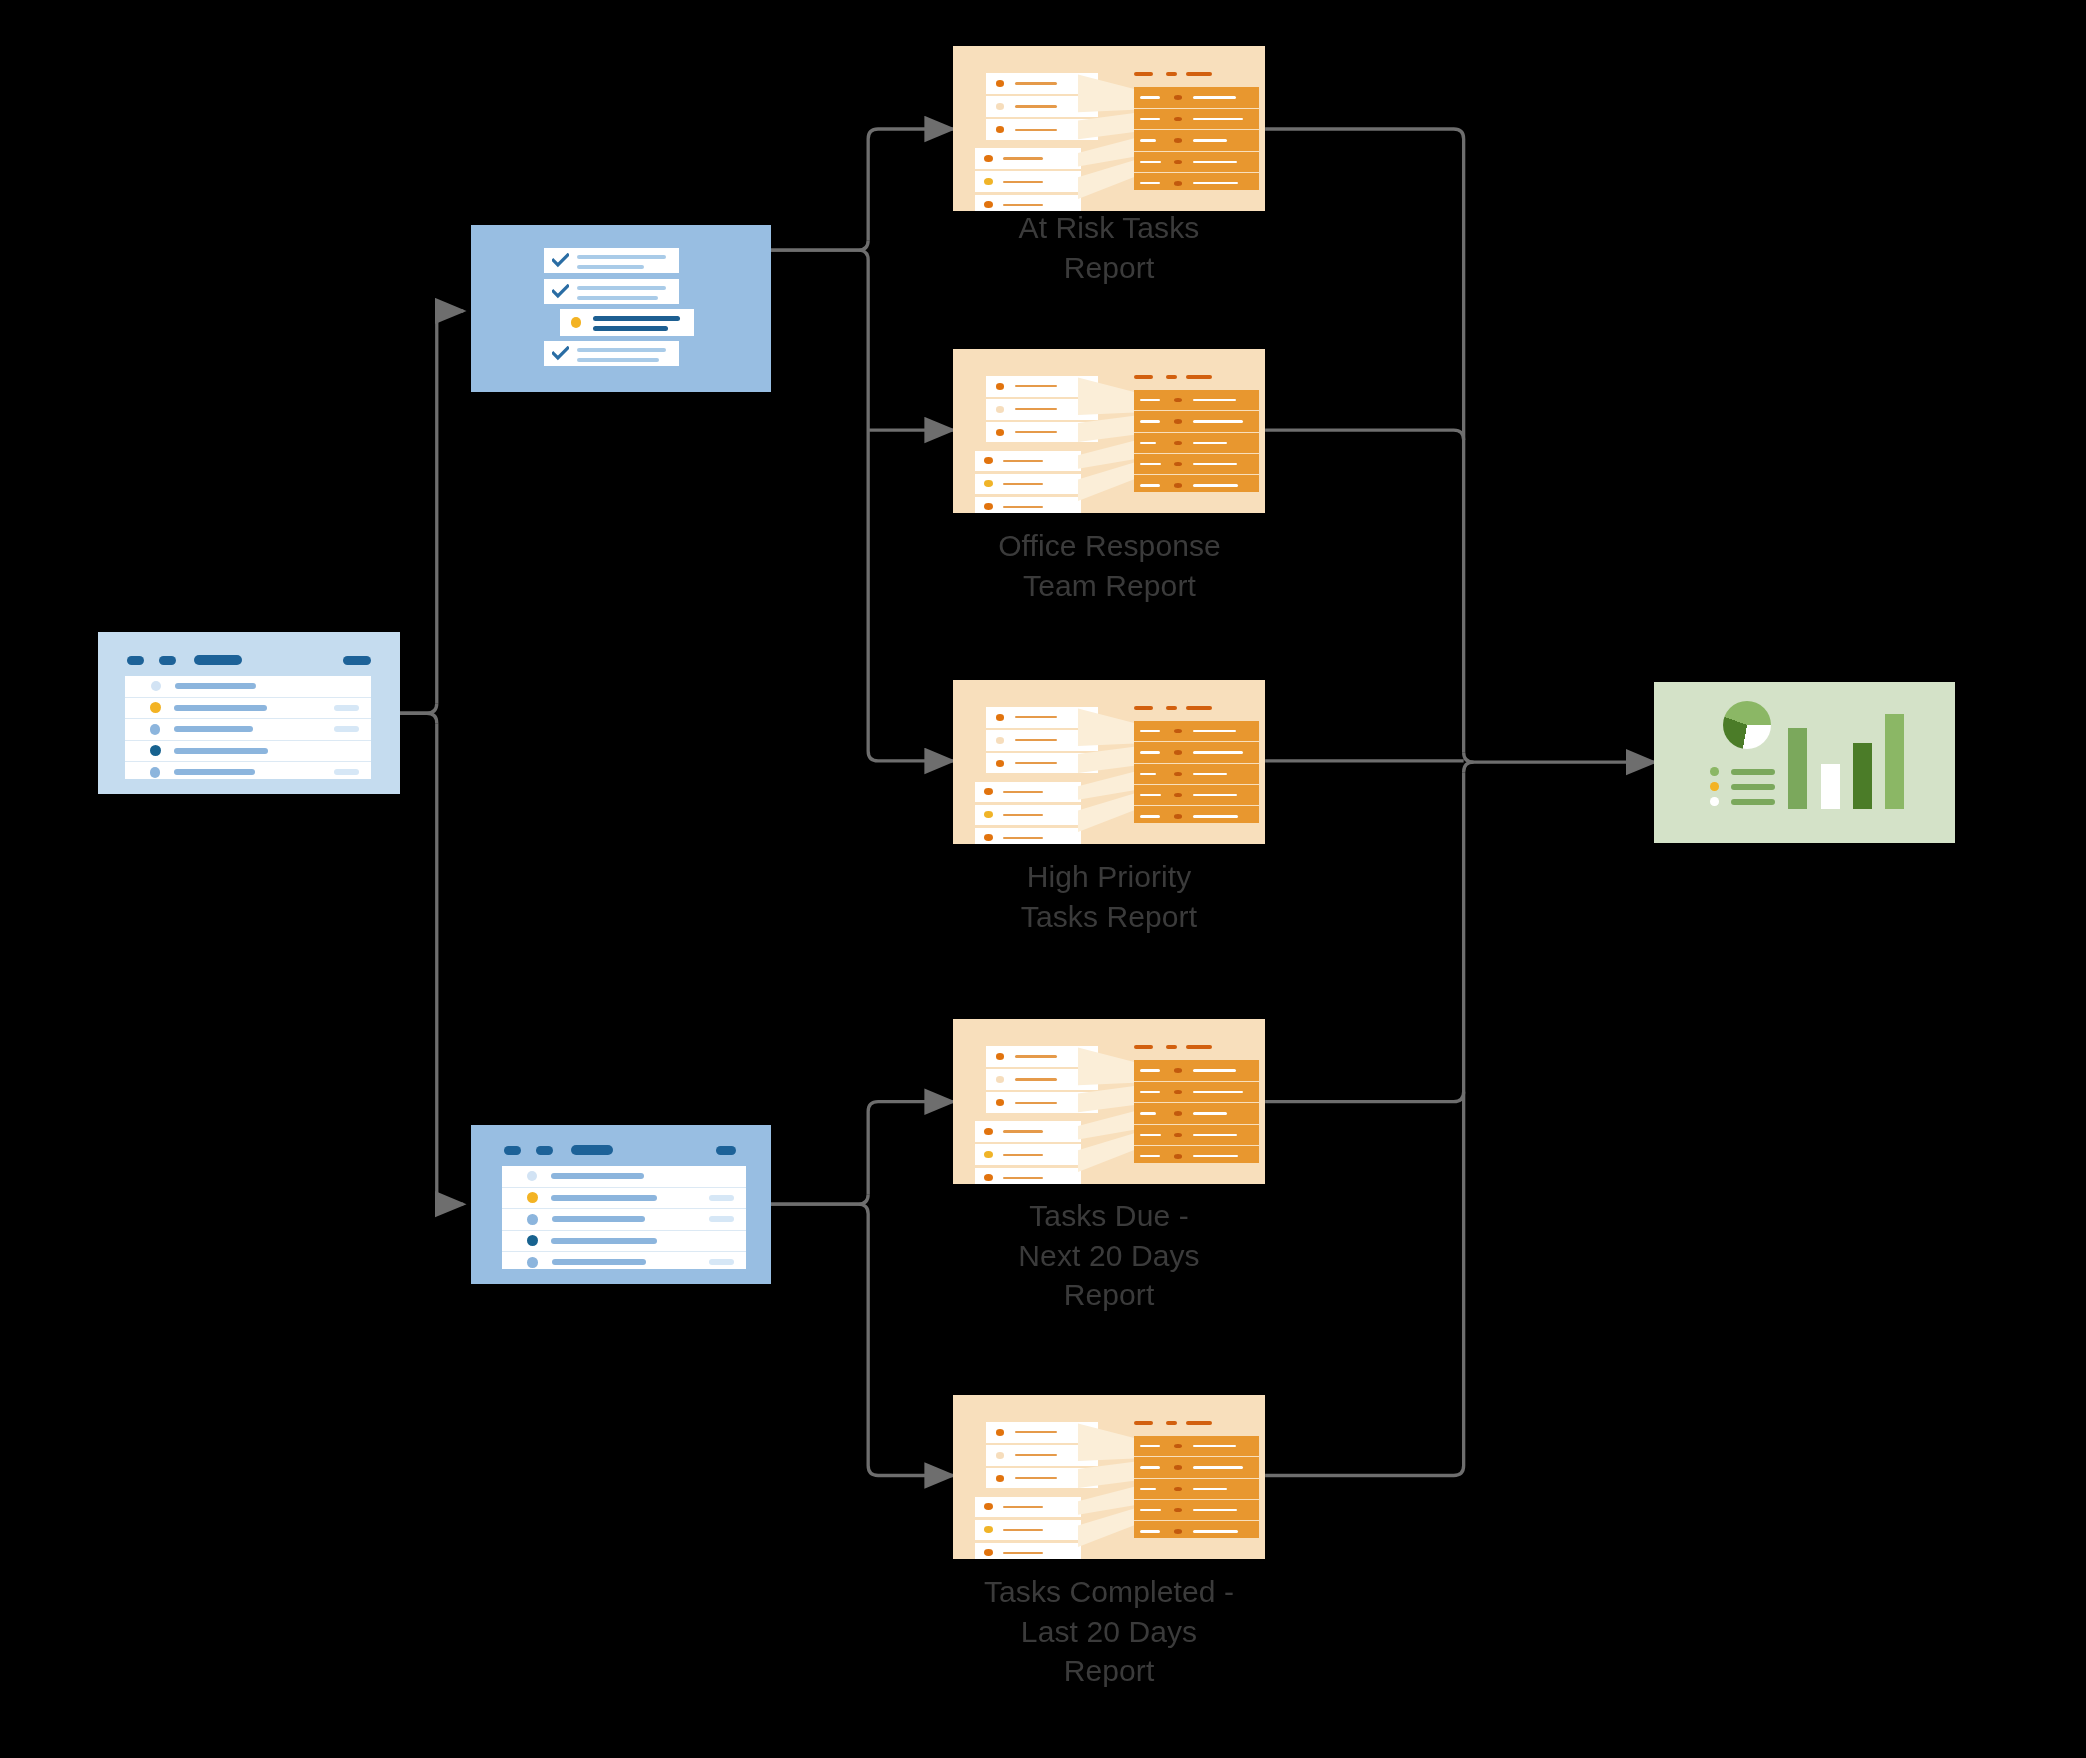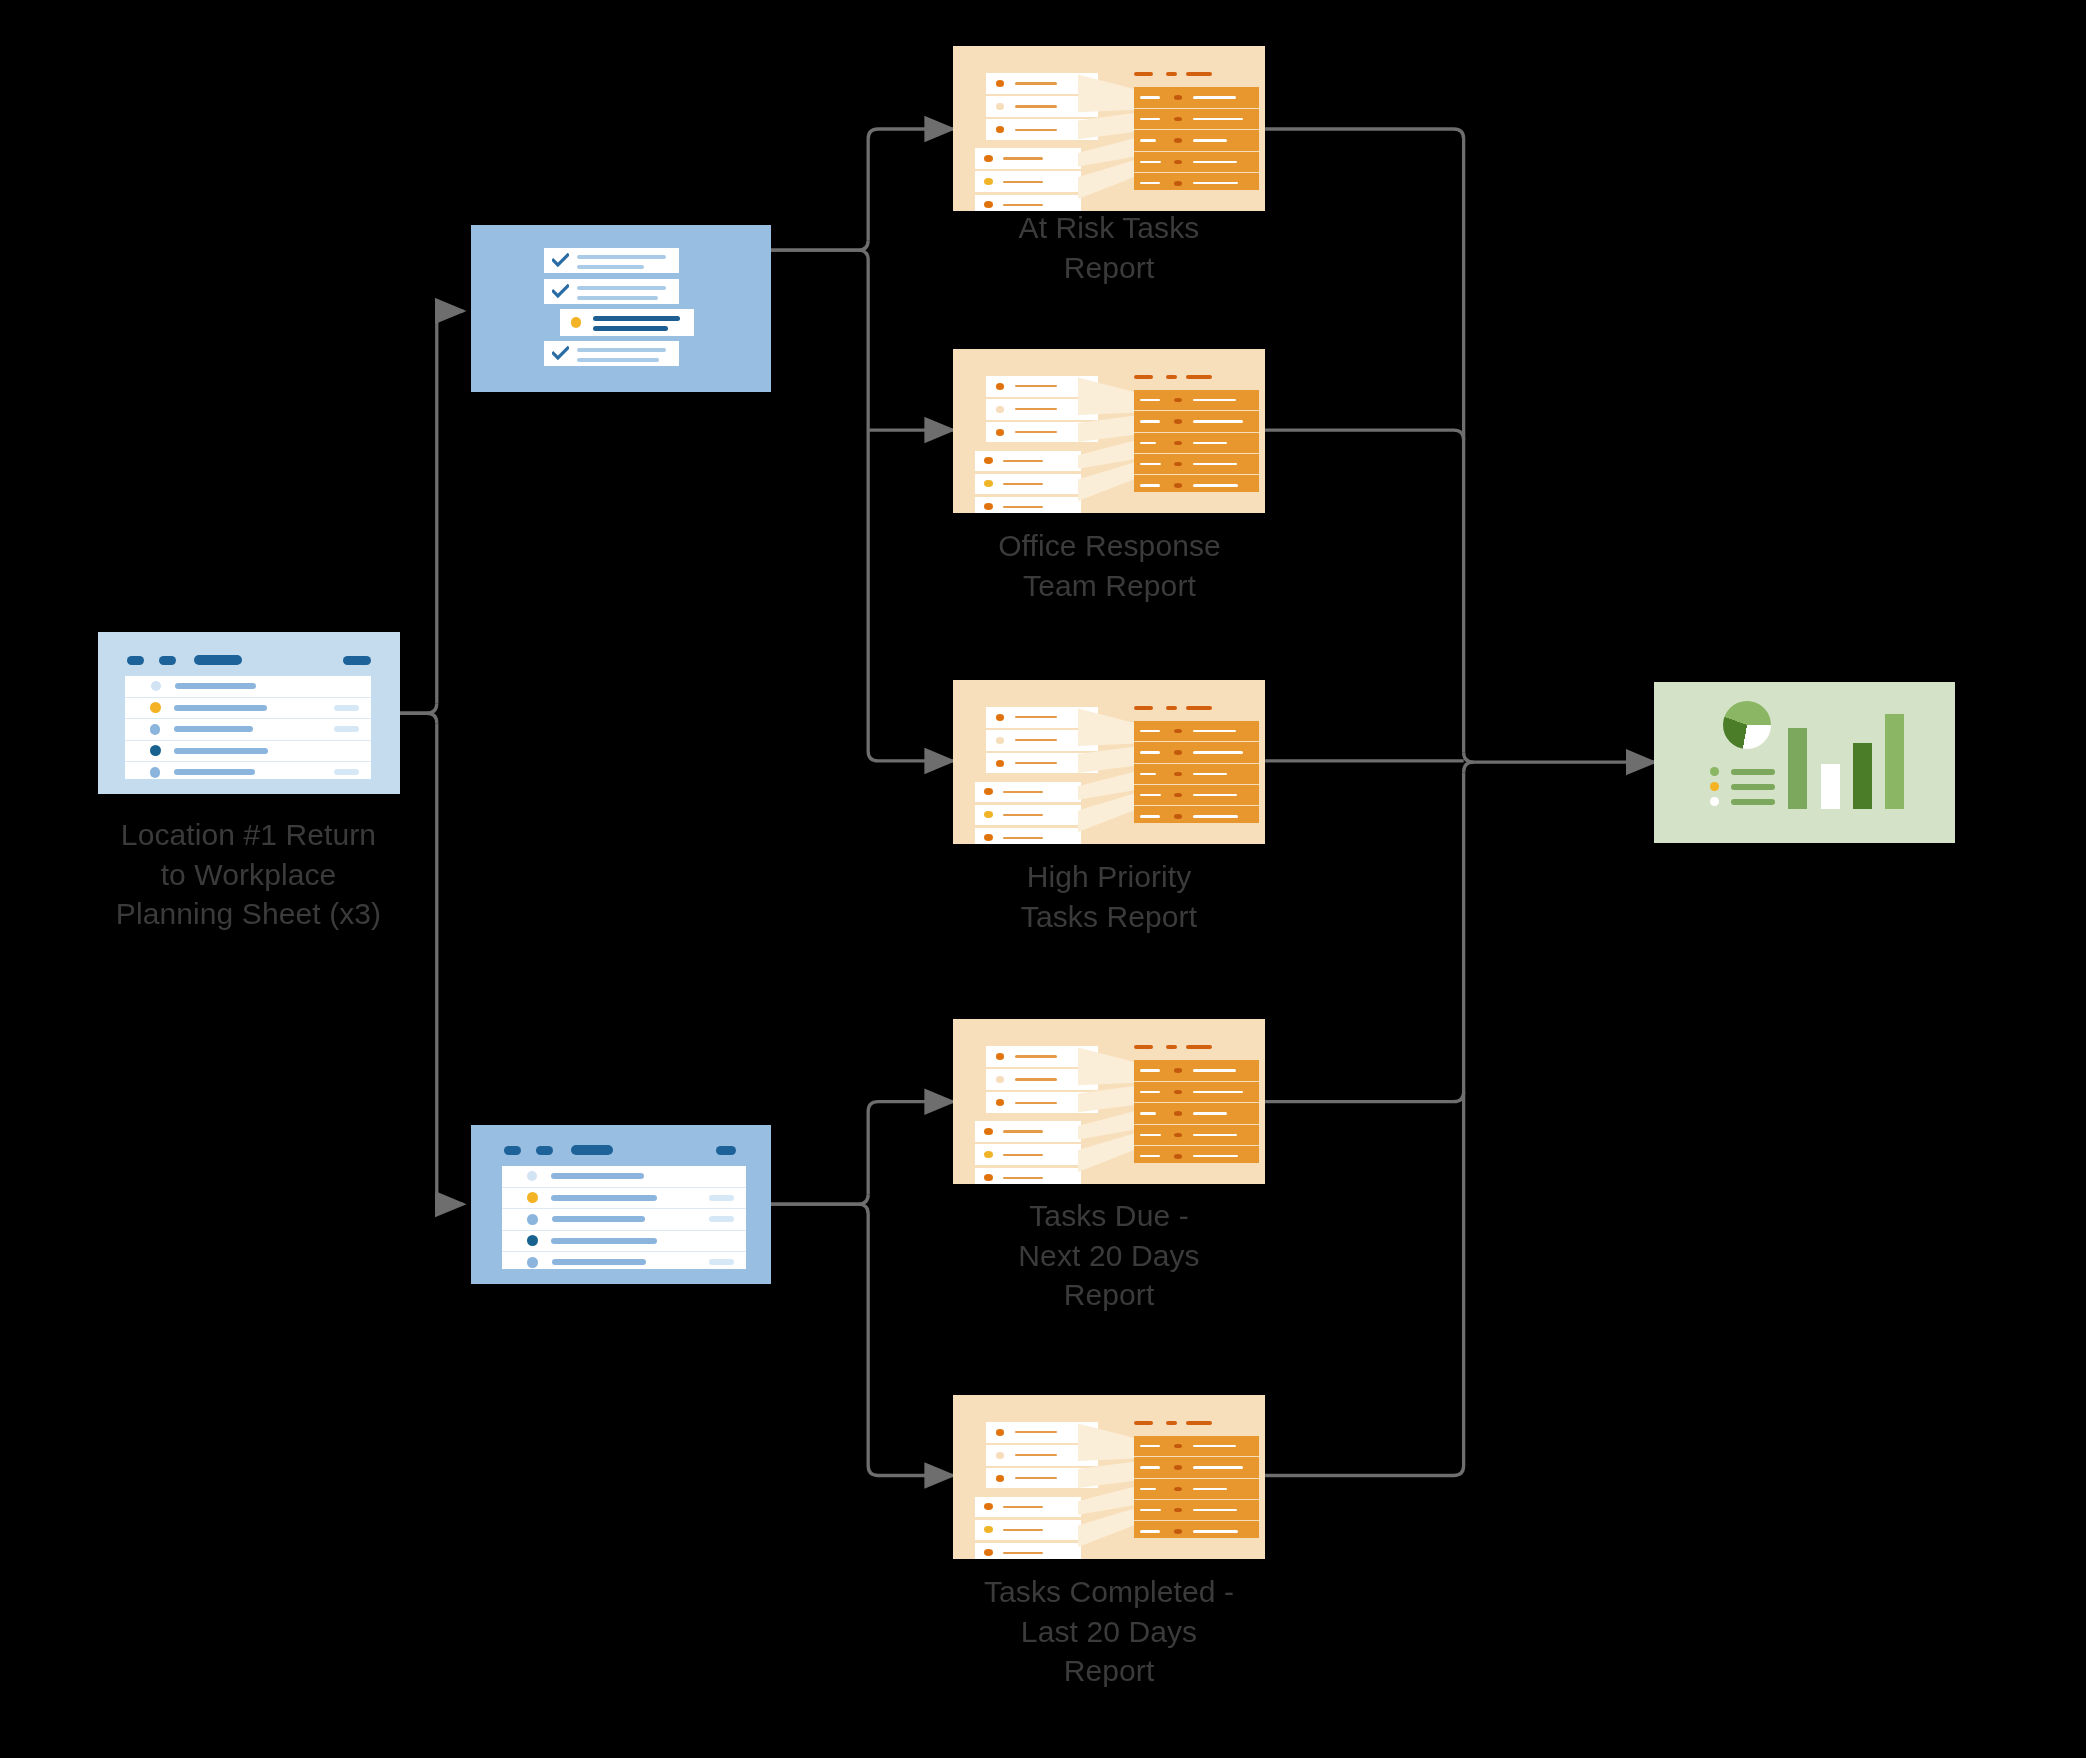--- a/index.html
+++ b/index.html
@@ -125,23 +125,20 @@
         <span class="dot" style="width:11.2px;height:11.2px;background:#17628f;margin-left:25px;"></span>
         <span class="bar" style="width:94px;height:6px;background:#8cb5dd;margin-left:13.2px;"></span>
       </div>
       <div class="row" style="height:20.5px;">
         <span class="dot" style="width:10.6px;height:10.6px;background:#8cb5dd;margin-left:25px;"></span>
         <span class="bar" style="width:81px;height:6px;background:#8cb5dd;margin-left:14px;"></span>
         <span class="tail" style="right:12px;width:25px;height:6px;"></span>
       </div>
     </div>
   </div>
-  <div class="nodeLabel" style="left:37px;top:815px;width:423px;">Location #1 Return
-to Workplace
-Planning Sheet (x3)</div>
 
   <div class="chk" style="left:471px;top:225px;width:300px;height:167px;">
     <div class="card" style="left:73px;top:23px;width:135px;height:25px;">
       <svg class="tick" style="left:8px;top:5.3px;width:17px;height:14.6px;" viewBox="0 0 26 22">
         <path d="M2,11 L9,18 L24,3" fill="none" stroke="#2a6da4" stroke-width="5" stroke-linecap="square"></path>
         </svg>
       <span class="lines" style="left:33px;top:6.6px;width:93px;">
         <span style="width:89px;height:4px;"></span>
         <span style="width:67px;height:4px;margin-top:6px;"></span>
       </span>

